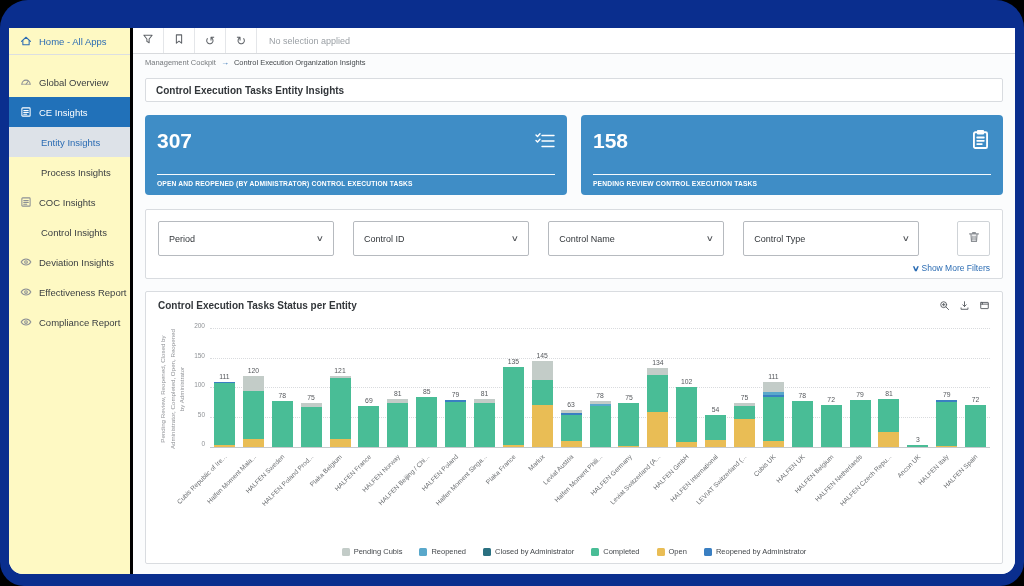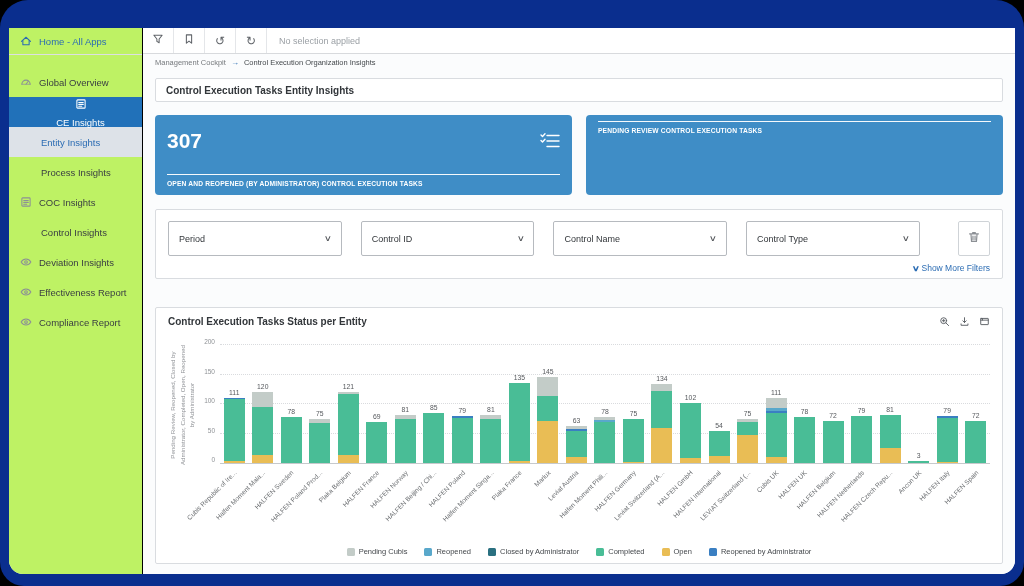--- a/index.html
+++ b/index.html
@@ -2,26 +2,26 @@
 <html><head>
 <meta charset="utf-8">
 <style>
   * { box-sizing: border-box; margin: 0; padding: 0; }
   html,body { width:1024px; height:586px; }
   body { background:#000; position:relative; font-family:"Liberation Sans", sans-serif; overflow:hidden; }
   .frame { position:absolute; inset:0; background:#0a2e8e; border-radius:28px 28px 24px 24px; }
   .app { position:absolute; top:28px; left:9px; right:9px; bottom:12px; background:#fff; border-radius:0 0 14px 14px; overflow:hidden; display:flex; }
 
   
-  .sidebar { width:134px; background:#bef264; border-right:1px solid #000000; flex-shrink:0; }
+  .sidebar { width:124px; background:#fef9c3; border-right:3px solid #000000; flex-shrink:0; }
   .side-item { height:30px; display:flex; align-items:center; gap:7px; padding-left:10px; font-size:9.5px; color:#3a3e42; cursor:pointer; }
   .side-item .ic { width:13px; height:13px; display:flex; align-items:center; justify-content:center; color:#8c9095; flex-shrink:0; }
   .side-item.home { height:27px; border-bottom:1px solid #dcdfe2; color:#2b6cb3; margin-bottom:12px; }
   .side-item.home .ic { color:#2b6cb3; }
-  .side-item.selected { background:#2171b9; color:#fff;flex-direction:column; }
+  .side-item.selected { background:#2171b9; color:#fff; }
   .side-item.selected .ic { color:#fff; }
   .side-item.active-child { background:#dde2e8; color:#2b6cb3; }
   .side-item.lvl1 { padding-left:32px; }
 
   
   .main { flex:1; display:flex; flex-direction:column; background:#fbfcfd; min-width:0; }
   .toolbar { height:26px; background:#fff; border-bottom:1px solid #d8dadd; display:flex; flex-shrink:0; }
   .tcell { width:31px; border-right:1px solid #e4e6e9; display:flex; align-items:center; justify-content:center; color:#5f6368; cursor:pointer; font-size:12px; }
   .tsel { flex:1; display:flex; align-items:center; padding-left:12px; font-size:9px; color:#9ba0a5; }
   .breadcrumb { height:16px; display:flex; align-items:center; gap:5px; padding-left:12px; font-size:7.5px; flex-shrink:0; }
@@ -36,21 +36,21 @@
   
   .kpi-row { display:flex; gap:14px; margin-bottom:14px; height:80px; flex-shrink:0; }
   .kpi { flex:1; background:#3f8dc6; border-radius:4px; color:#fff; padding:6px 12px 7px; display:flex; flex-direction:column; cursor:pointer; }
   .kpi-top { flex:1; display:flex; justify-content:space-between; align-items:flex-start; }
   .kpi-value { font-size:21px; font-weight:bold; margin-top:8px; }
   .kpi-icon { margin-top:8px; }
   .kpi-line { height:1px; background:rgba(255,255,255,.95); margin:0 0 5px; }
   .kpi-label { font-size:6.7px; font-weight:bold; letter-spacing:.15px; line-height:1.25; }
 
   
-  .filter-card { padding:11px 12px 5px; margin-bottom:28px; flex-shrink:0; }
+  .filter-card { padding:11px 12px 5px; margin-bottom:12px; flex-shrink:0; }
   .filter-row { display:flex; gap:19px; align-items:center; }
   .fselect { width:188px; height:35px; border:1px solid #b6babf; border-radius:2px; background:#fff; display:flex; align-items:center; justify-content:space-between; padding:0 10px; font-size:9px; color:#32363a; cursor:pointer; }
   .chev { color:#55585c; font-size:8px; transform:scaleX(1.4); }
   .fspacer { flex:1; }
   .trash-btn { width:35px; height:35px; border:1px solid #cfd3d7; border-radius:2px; background:#fff; display:flex; align-items:center; justify-content:center; color:#8c9095; cursor:pointer; }
   .show-more-row { display:flex; justify-content:flex-end; margin-top:7px; }
   .show-more { display:flex; align-items:center; gap:3px; color:#2b6cb3; font-size:8.5px; cursor:pointer; }
   .show-more .chev { color:#2b6cb3; font-weight:bold; }
 
   
@@ -198,20 +198,28 @@
               <div class="kpi-icon"><svg width="21" height="21" viewBox="0 0 21 18" fill="none" stroke="#fff" stroke-width="1.4" stroke-linecap="round" stroke-linejoin="round">
                   <path d="M2 4.5l1.5 1.5L6 3.2"></path>
                   <path d="M2 10l1.5 1.5L6 8.7"></path>
                   <path d="M8 5h12M8 10.5h12M8 16h12"></path>
                 </svg></div>
             </div>
             <div class="kpi-line"></div>
             <div class="kpi-label">OPEN AND REOPENED (BY ADMINISTRATOR) CONTROL EXECUTION TASKS</div>
           </div>
           <div class="kpi">
+            <div class="kpi-top">
+              <div class="kpi-value">158</div>
+              <div class="kpi-icon"><svg width="21" height="21" viewBox="0 0 16 16" fill="none" stroke="#fff" stroke-width="1.4" stroke-linecap="round" stroke-linejoin="round">
+                  <rect x="3" y="2.5" width="10" height="12" rx="1"></rect>
+                  <path d="M6 1.5h4v2H6z" fill="#fff"></path>
+                  <path d="M5.5 6.5h5M5.5 9h5M5.5 11.5h3.5"></path>
+                </svg></div>
+            </div>
             <div class="kpi-line"></div>
             <div class="kpi-label">PENDING REVIEW CONTROL EXECUTION TASKS</div>
           </div>
         </div>
 
       <div class="card filter-card">
         <div class="filter-row" id="filterRow">
             <div class="fselect">
               <span>Period</span>
               <span class="chev">∨</span>

